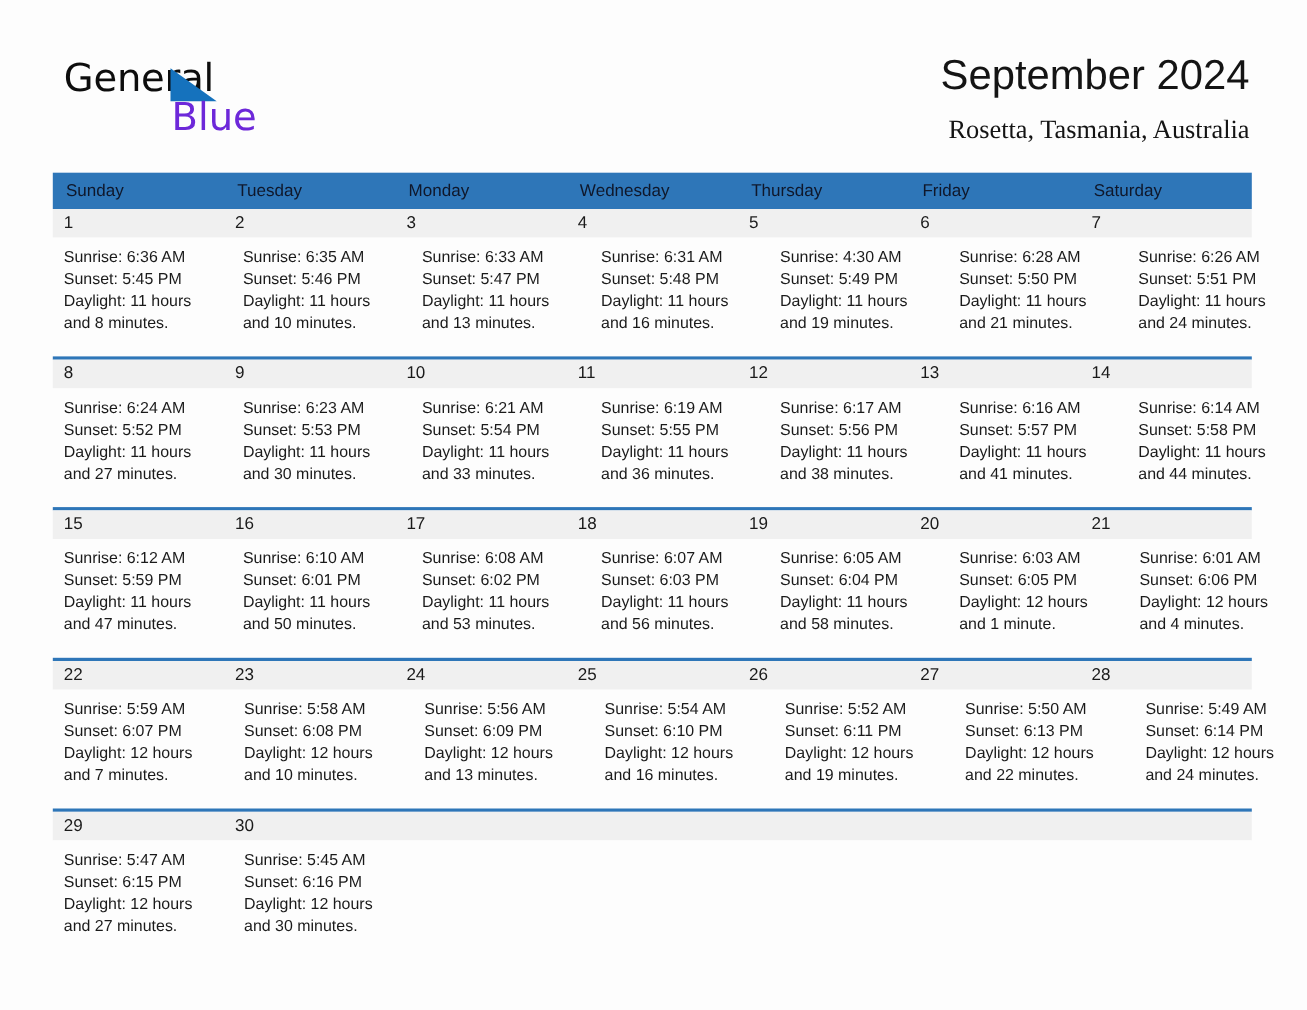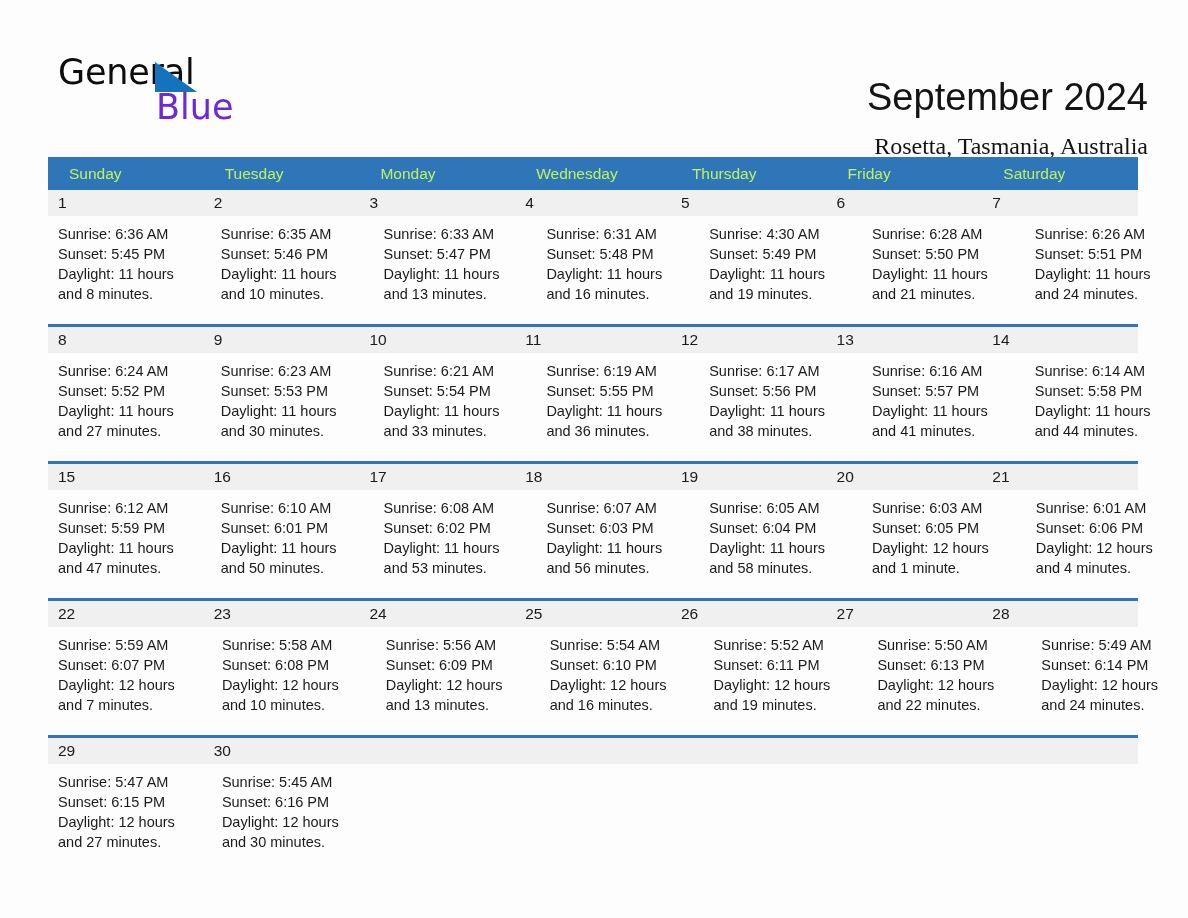--- a/index.html
+++ b/index.html
@@ -58,24 +58,23 @@
     position: absolute;
     left: 98px;
     top: 35px;
     font-size: 35px;
     color: #6d28d9;
     font-family: "DejaVu Sans", sans-serif;
     line-height: 40px;
   }
   .title-block {
     position: absolute;
-    right: 40px;
+    right: 52px;
     top: 46px;
     text-align: right;
-    margin-top: 28px;
   }
   .cal-title {
     font-size: 38px;
     font-weight: 400;
     color: #141414;
     letter-spacing: 0px;
     line-height: 46px;
     font-family: "Liberation Sans", sans-serif;
   }
   .cal-sub {
@@ -94,24 +93,24 @@
     top: 157px;
     width: 1090px;
   }
   .week-head {
     display: flex;
     background: #2e76b8;
     height: 33px;
   }
   .week-head .dow {
     flex: 1 1 0;
-    color: #bef264;
+    color: #0f172a;
     font-size: 15.5px;
     line-height: 33px;
-    padding-left: 21px;
+    padding-left: 12px;
     box-sizing: border-box;
     font-family: "Liberation Sans", sans-serif;
     white-space: nowrap;
   }
   .week {
     width: 100%;
   }
   .week-rule {
     height: 3px;
     background: #2e76b8;

